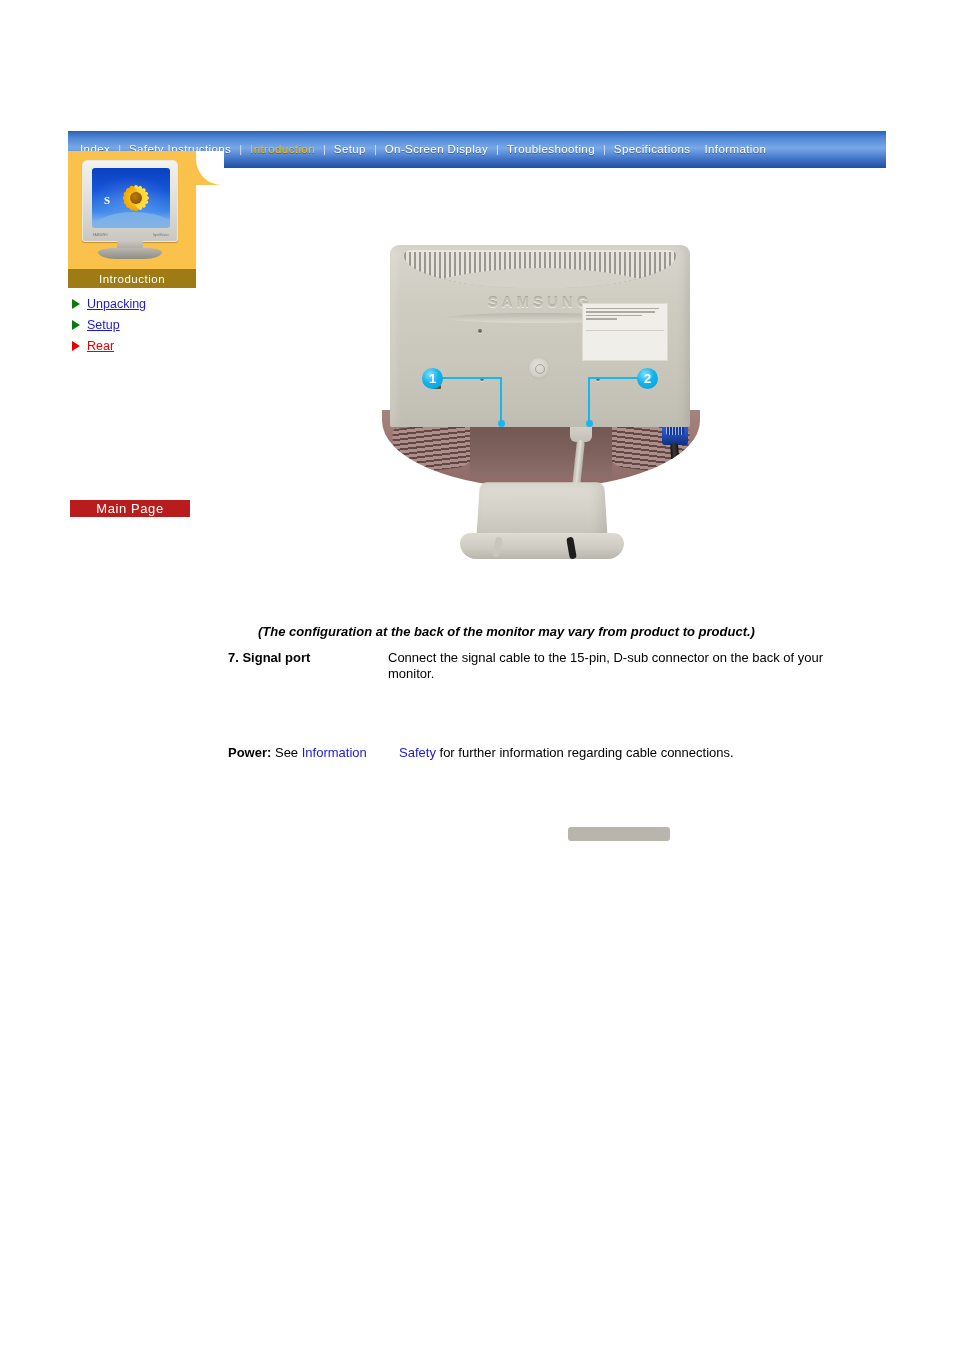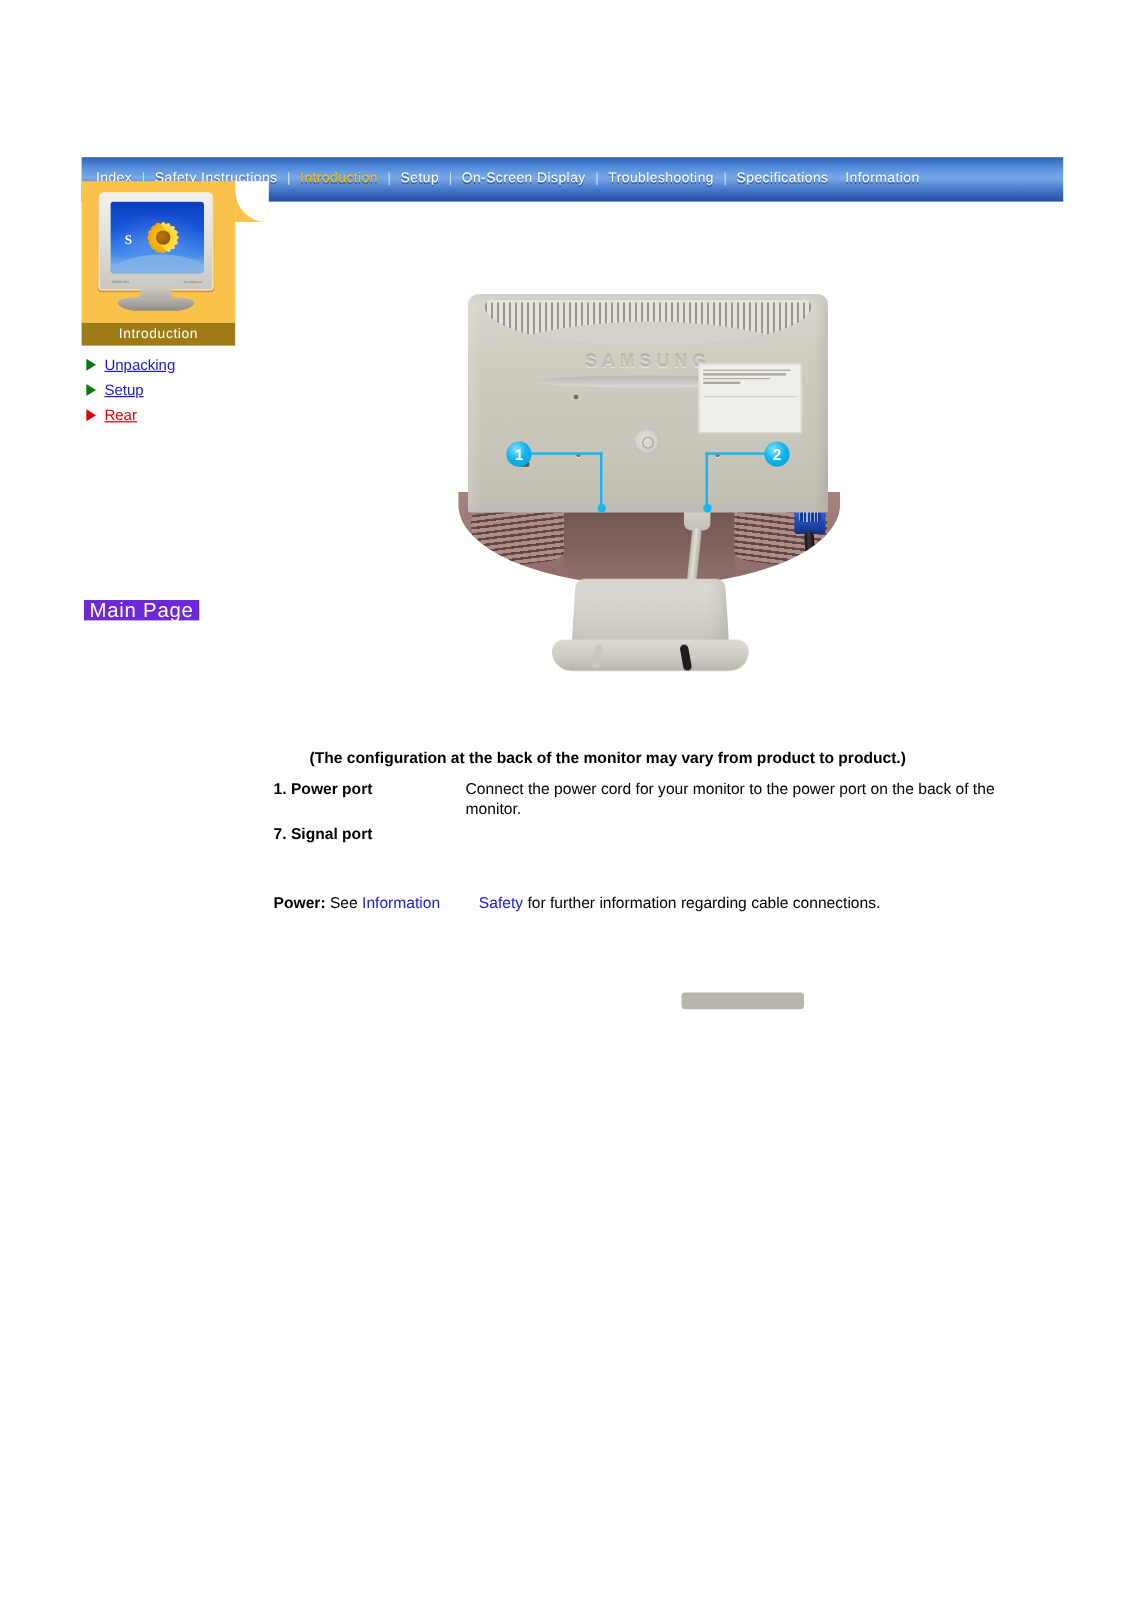--- a/index.html
+++ b/index.html
@@ -245,25 +245,25 @@
     text-decoration: underline;
   }
   .side-link.current .side-link-label {
     color: #e30000;
   }
 
   #main-page-button {
     position: absolute;
     left: 2px;
     top: 207px;
-    width: 96px;
+    width: 120px;
     height: 17px;
-    background: #6d28d9;
+    background: #b91c1c;
     color: #ffffff;
-    font-size: 17px;
+    font-size: 13px;
     letter-spacing: .6px;
     display: flex;
     align-items: center;
     justify-content: center;
   }
 
   
   #photo {
     position: absolute;
     left: 382px;
@@ -594,20 +594,21 @@
   }
 
   
   #caption {
     position: absolute;
     left: 258px;
     top: 624px;
     font-size: 13px;
     font-weight: bold;
     color: #000000;
+    font-style: italic;
   }
   #spec-table {
     position: absolute;
     left: 228px;
     top: 650px;
     width: 620px;
   }
   .spec-row {
     display: flex;
     margin-bottom: 6px;
@@ -770,25 +771,22 @@
   <div class="callout-badge" style="left:255px; top:123px;">2</div>
   <div class="callout-line-h" style="left:206px; top:132px; width:52px;"></div>
   <div class="callout-line-v" style="left:206px; top:132px; height:46px;"></div>
   <div class="callout-dot" style="left:204px; top:175px;"></div>
 </div>
 
 <div id="caption">(The configuration at the back of the monitor may vary from product to product.)</div>
 
 <div id="spec-table">
   <div class="spec-row">
-    <div class="spec-label">1. Power port</div>
-    <div class="spec-desc">Connect the power cord for your monitor to the power port on the back of the monitor.</div>
-  </div>
-  <div class="spec-row">
     <div class="spec-label">7. Signal port</div>
+    <div class="spec-desc">Connect the signal cable to the 15-pin, D-sub connector on the back of your monitor.</div>
   </div>
 </div>
 
 <div id="note-row">
   <b>Power:</b>
   <span>See</span>
   <span class="note-link">Information</span>
   <span class="note-gap"></span>
   <span class="note-link">Safety</span>
   <span>for further information regarding cable connections.</span>

